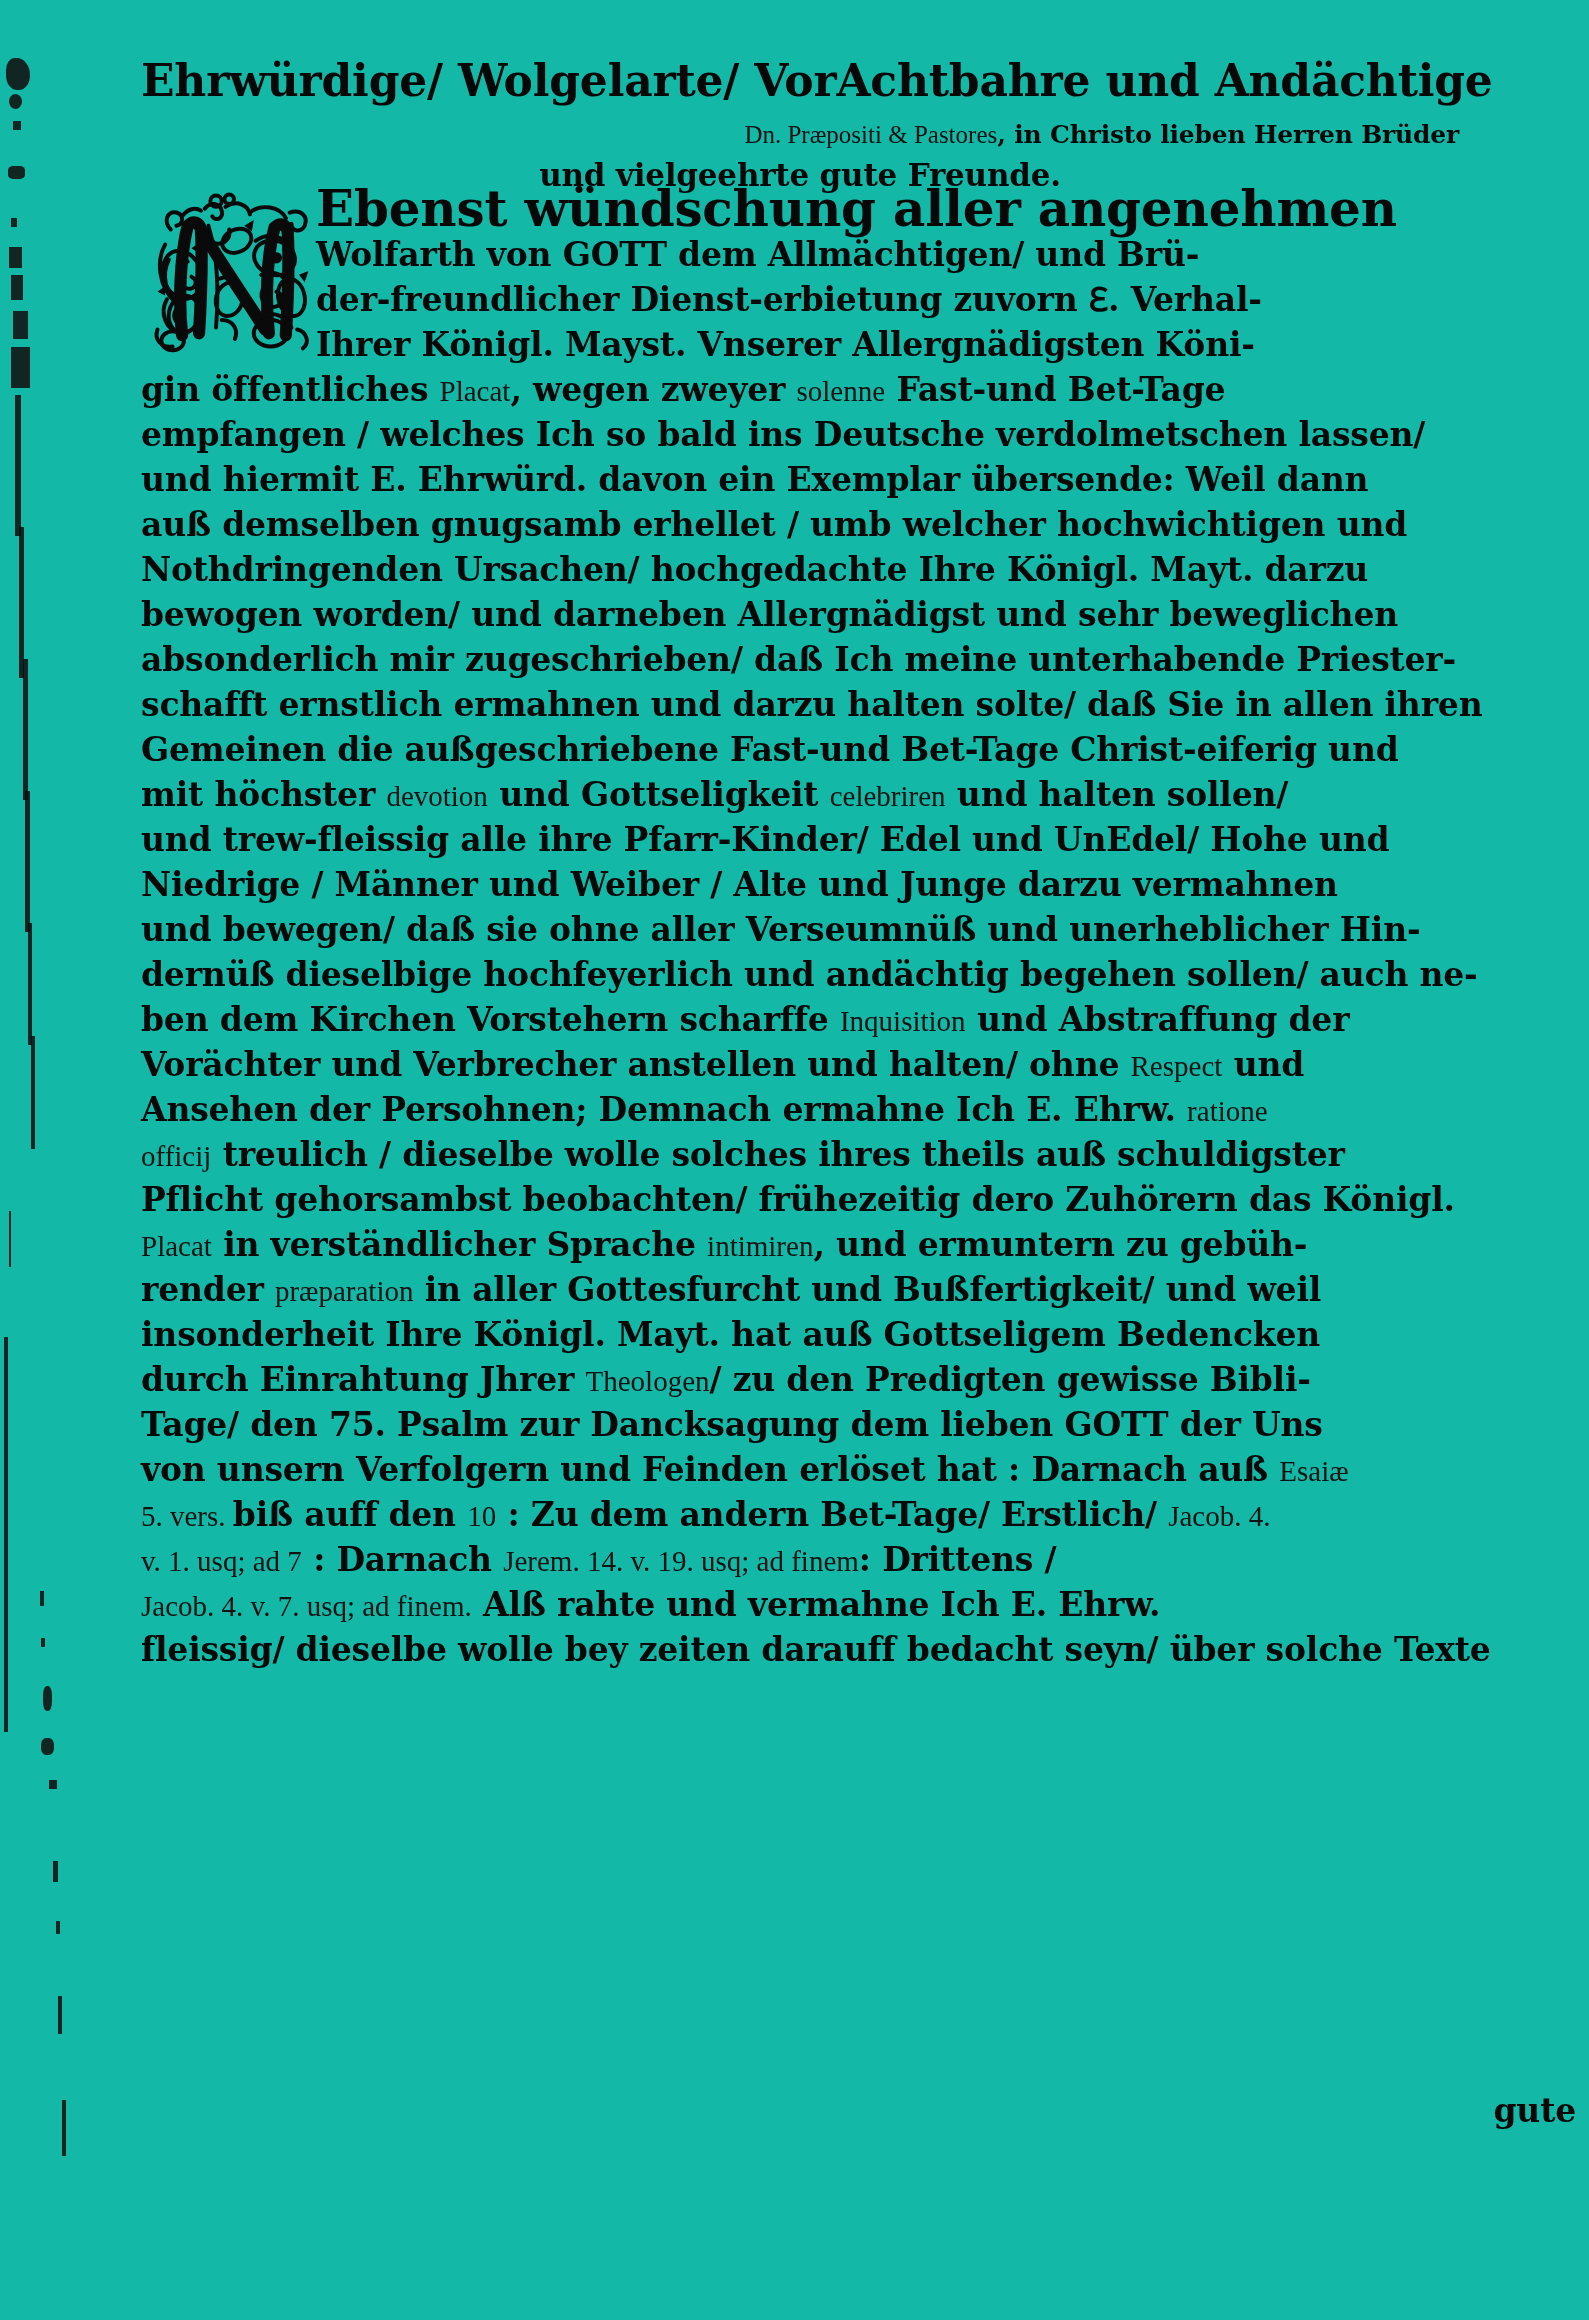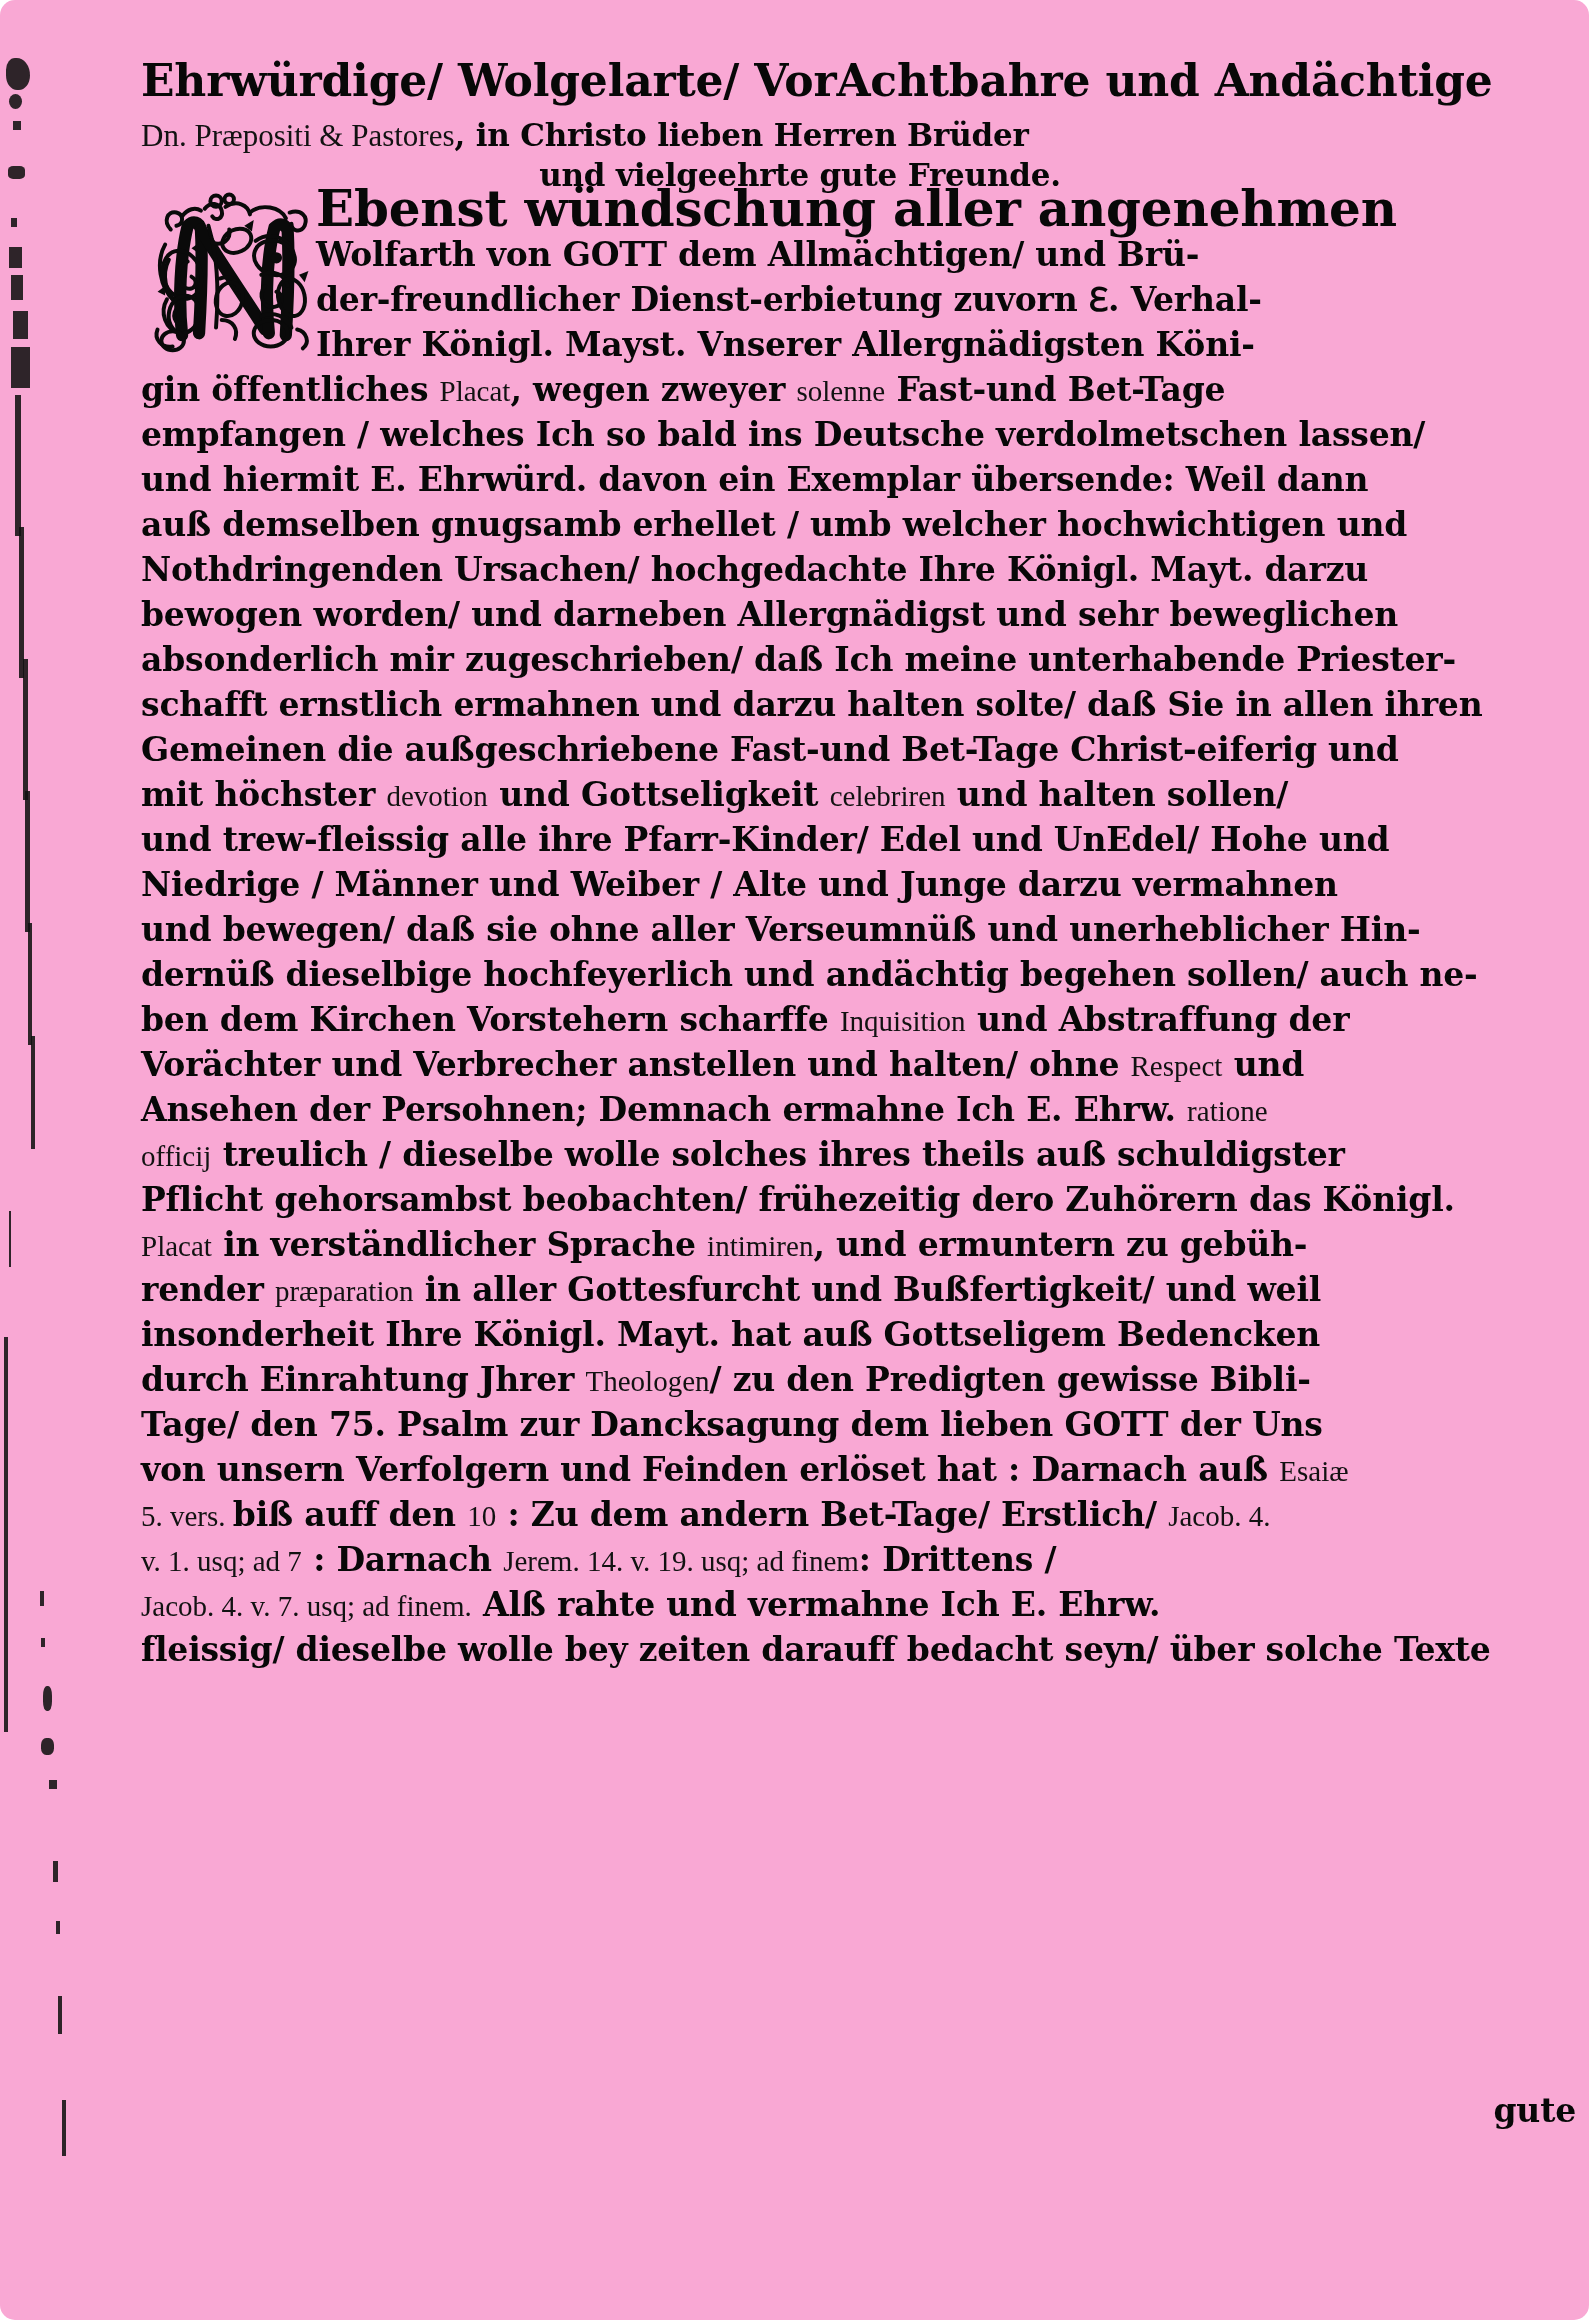--- a/index.html
+++ b/index.html
@@ -9,23 +9,22 @@
     background: #ffffff;
   }
   body {
     font-family: "DejaVu Serif", serif;
   }
 
   #page {
     position: relative;
     width: 1589px;
     height: 2320px;
-    background: #f9a8d4;
+    background: #14b8a6;
     overflow: hidden;
-    border-radius: 15px;
   }
 
   
   .scan-artifacts {
     position: absolute;
     left: 0;
     top: 0;
     width: 66px;
     height: 2320px;
     pointer-events: none;
@@ -70,22 +69,22 @@
     text-align: center;
     font-size: 44px;
     line-height: 51px;
     white-space: nowrap;
   }
   .head-sub {
     position: absolute;
     left: 0;
     top: 116px;
     width: 1318px;
-    text-align: left;
-    font-size: 31px;
+    text-align: right;
+    font-size: 25px;
     line-height: 38px;
   }
   .head-sub2 {
     position: absolute;
     left: 0;
     top: 156px;
     width: 1318px;
     text-align: center;
     font-size: 31px;
     line-height: 38px;

